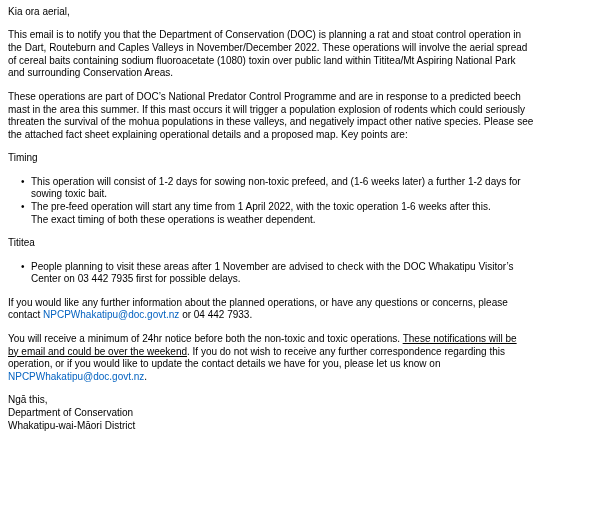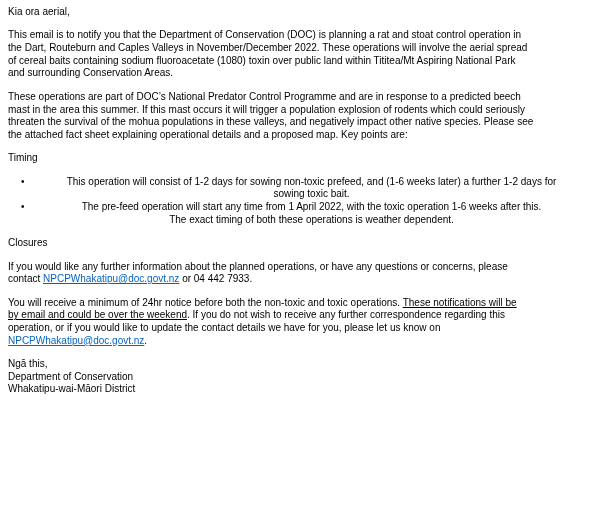--- a/index.html
+++ b/index.html
@@ -12,36 +12,34 @@
     line-height: 12.65px;
     padding: 6px 8px 0 8px;
     overflow: hidden;
   }
   .para {
     white-space: pre;
     margin: 0 0 10.8px 0;
   }
   .list {
     margin: 0 0 10.8px 0;
-    text-align: center;
   }
   .bullet-item {
     position: relative;
     padding-left: 23px;
     white-space: pre;
   }
   .bullet-item::before {
     content: "\2022";
     position: absolute;
     left: 13px;
     top: 0;
   }
   a.email-link {
     color: #0563C1;
-    text-decoration: underline;
     cursor: pointer;
   }
   .black-underline {
     text-decoration: underline;
   }
 </style>
 </head>
 <body>
 
 <p class="para">Kia ora aerial,</p>
@@ -58,23 +56,25 @@
 
 <p class="para">Timing</p>
 
 <div class="list">
   <div class="bullet-item">This operation will consist of 1-2 days for sowing non-toxic prefeed, and (1-6 weeks later) a further 1-2 days for
 sowing toxic bait.</div>
   <div class="bullet-item">The pre-feed operation will start any time from 1 April 2022, with the toxic operation 1-6 weeks after this.
 The exact timing of both these operations is weather dependent.</div>
 </div>
 
-<p class="para">Closures</p>
+<p class="para">Tititea</p>
 
 <div class="list">
+  <div class="bullet-item">People planning to visit these areas after 1 November are advised to check with the DOC Whakatipu Visitor’s
+Center on 03 442 7935 first for possible delays.</div>
 </div>
 
 <p class="para"><span>If you would like any further information about the planned operations, or have any questions or concerns, please
 contact </span><a class="email-link">NPCPWhakatipu@doc.govt.nz</a><span> or 04 442 7933.</span></p>
 
 <p class="para"><span>You will receive a minimum of 24hr notice before both the non-toxic and toxic operations. </span><span class="black-underline">These notifications will be
 by email and could be over the weekend</span><span>. If you do not wish to receive any further correspondence regarding this
 operation, or if you would like to update the contact details we have for you, please let us know on
 </span><a class="email-link">NPCPWhakatipu@doc.govt.nz</a><span>.</span></p>
 

